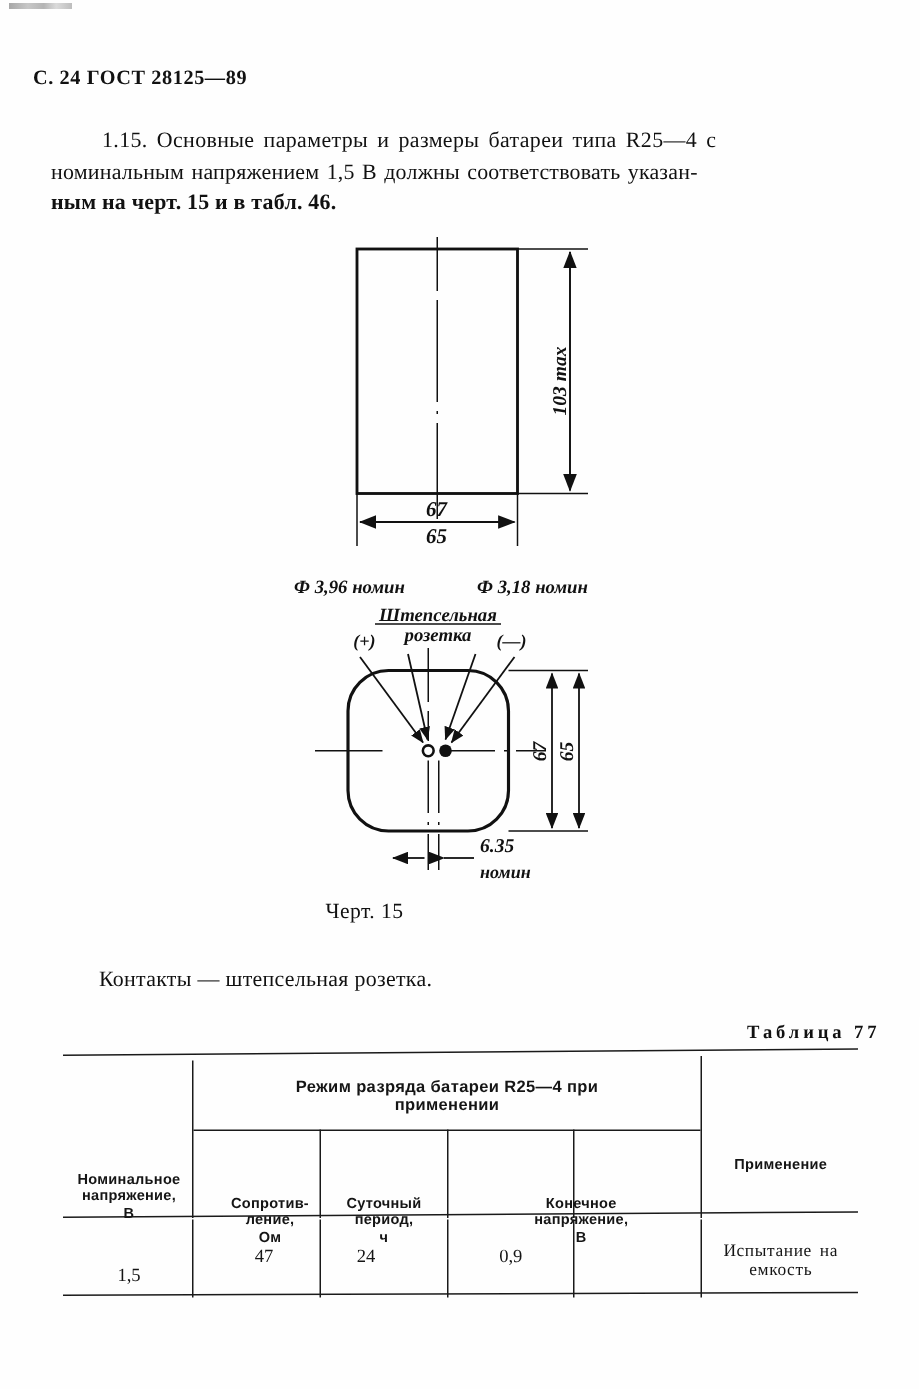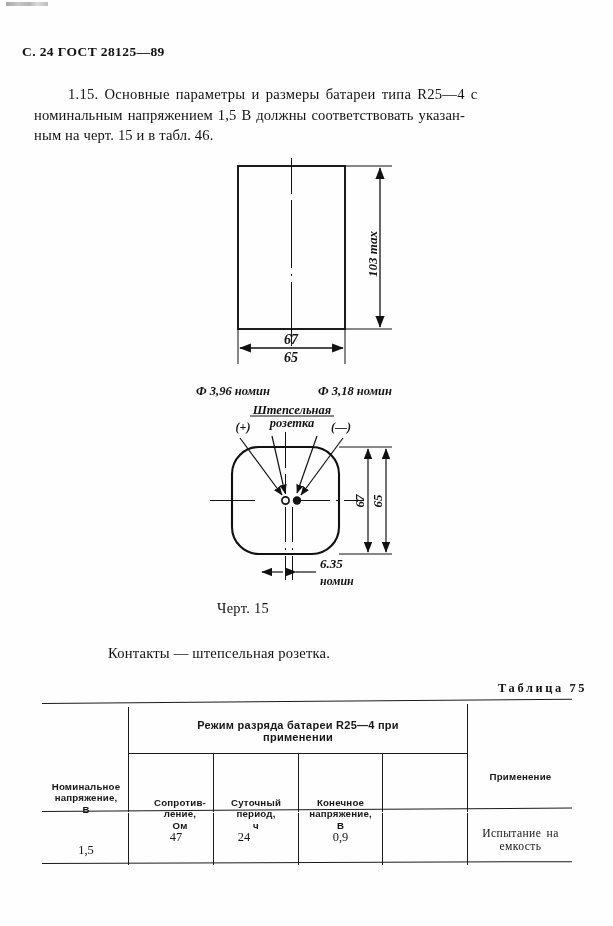--- a/index.html
+++ b/index.html
@@ -46,21 +46,21 @@
     position: absolute;
     left: 34px;
     top: 84px;
     width: 552px;
     font-size: 14.6px;
     line-height: 20.5px;
     text-align: justify;
   }
   .intro .l1 { text-indent: 34px; letter-spacing: .25px; word-spacing: 2.2px;}
   .intro .l2 { letter-spacing: .15px; word-spacing: 1.1px;}
-  .intro .l3 { letter-spacing: .15px; }
+  .intro .l3 { letter-spacing: .15px; font-weight: bold; }
   
   .drawing {
     position: absolute;
     left: 0;
     top: 150px;
     width: 613px;
     height: 460px;
   }
   .drawing svg { display:block; }
   
@@ -73,21 +73,20 @@
     font-size: 14.4px;
     letter-spacing: .3px;
   }
   
   .contacts-note {
     position: absolute;
     left: 66px;
     top: 645px;
     font-size: 14.6px;
     letter-spacing: .2px;
-    margin-left: 42px;
   }
   
   .table-caption {
     position: absolute;
     right: 26px;
     top: 681px;
     font-size: 12.4px;
     font-weight: bold;
     letter-spacing: 2.6px;
   }
@@ -220,21 +219,21 @@
         <text x="320" y="418" font-family="Liberation Serif, serif" font-style="italic" font-weight="bold" font-size="13" fill="#111">6.35</text>
         <text x="320" y="435" font-family="Liberation Serif, serif" font-style="italic" font-weight="bold" font-size="12" fill="#111">номин</text>
       </g>
     </svg>
   </div>
 
   <div class="fig-caption">Черт. 15</div>
 
   <div class="contacts-note">Контакты — штепсельная розетка.</div>
 
-  <div class="table-caption">Таблица 75</div>
+  <div class="table-caption">Таблица 77</div>
 
   <div class="tbl-wrap">
     <div class="rule-top"></div>
     <div class="rule-mid"></div>
     <div class="rule-bot"></div>
 
     <div class="vline" style="left:86px;  top:4px;   height:105px;"></div>
     <div class="vline" style="left:171px; top:50px;  height:59px;"></div>
     <div class="vline" style="left:256px; top:50px;  height:59px;"></div>
     <div class="vline" style="left:340px; top:50px;  height:59px;"></div>
@@ -264,21 +263,21 @@
       <div>ление,</div>
       <div>Ом</div>
     </div>
 
     <div class="cell-txt col-hdr" style="left:173px; top:74px; width:82px;">
       <div>Суточный</div>
       <div>период,</div>
       <div>ч</div>
     </div>
 
-    <div class="cell-txt col-hdr" style="left:258px; top:74px; width:81px;">
+    <div class="cell-txt col-hdr" style="left:258px; top:74px; width:81px;padding-left:47px;">
       <div>Конечное</div>
       <div>напряжение,</div>
       <div>В</div>
     </div>
 
     <div class="cell-txt col-hdr" style="left:427px; top:48px; width:103px;">
       <div>Применение</div>
     </div>
 
     <div class="cell-txt row-val" style="left:2px;   top:140px; width:84px;">1,5</div>

